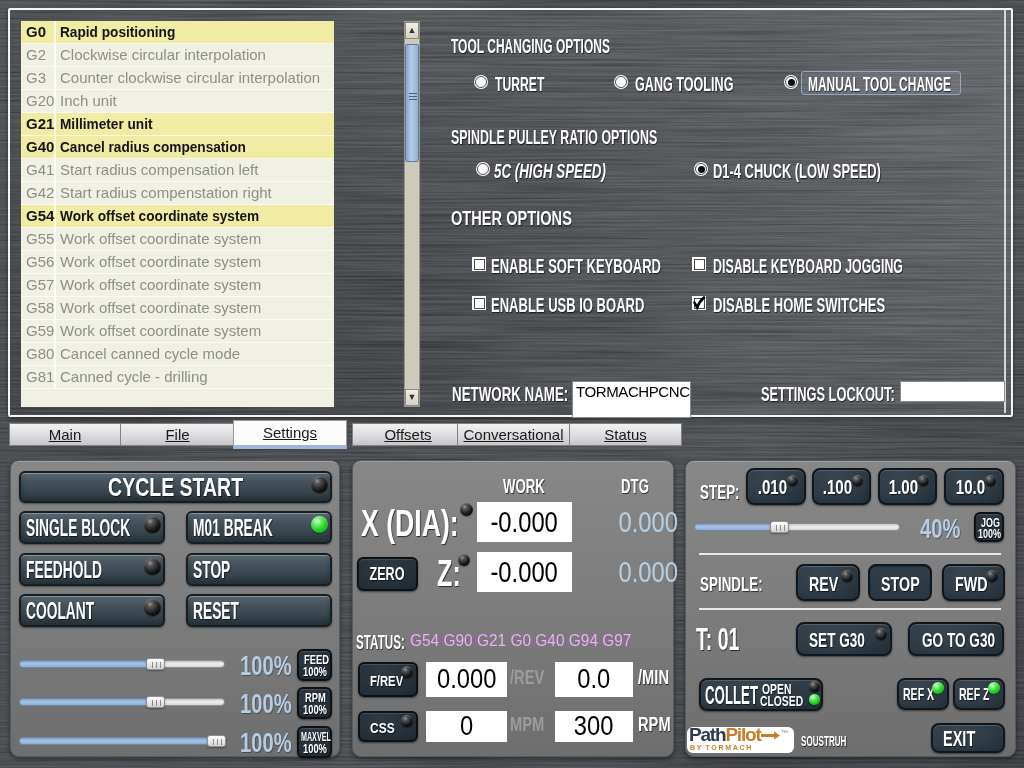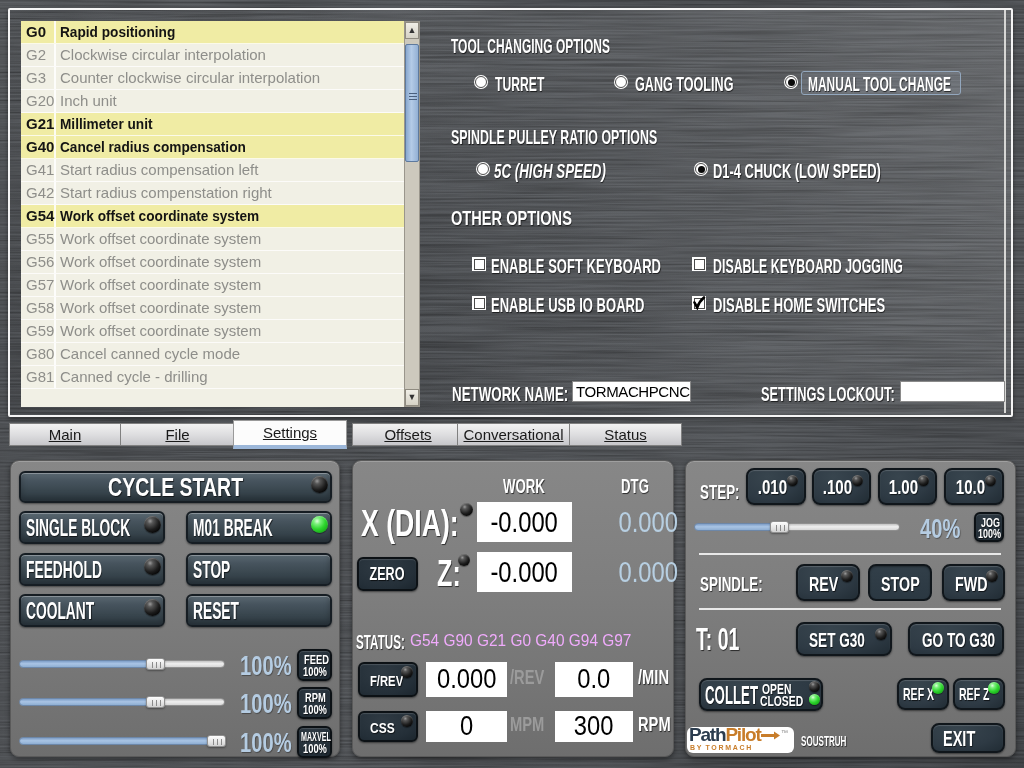--- a/index.html
+++ b/index.html
@@ -57,21 +57,21 @@
           <stop offset="1" stop-color="#494c50"></stop>
 </linearGradient>
 </defs>
 <rect width="1024" height="768" fill="url(#bg)"></rect>
 <rect width="1024" height="768" filter="url(#mt)" opacity="0.38" fill="#fff"></rect>
       <rect width="1024" height="768" filter="url(#mt2)" opacity="0.20" fill="#000"></rect>
 </svg>
 
 <div class="abs" id="topframe" style="left:8px;top:8px;width:1001px;height:405px;border:2px solid #f4f4f4;border-radius:2px;background:linear-gradient(225deg,rgba(255,255,255,0.14) 0%,rgba(255,255,255,0.05) 40%,rgba(0,0,0,0.04) 72%,rgba(0,0,0,0.10) 100%);box-shadow:0 2px 4px rgba(0,0,0,0.4);"></div>
 
-<div class="abs" id="glist" style="left:21px;top:21px;width:383px;height:386px;overflow:hidden;background:#f1f0e5;">
+<div class="abs" id="glist" style="left:21px;top:21px;width:313px;height:386px;overflow:hidden;background:#f1f0e5;">
 <div class="row hl">
         <span class="g">G0</span>
         <span class="d">Rapid positioning</span>
       </div>
 <div class="row">
         <span class="g">G2</span>
         <span class="d">Clockwise circular interpolation</span>
       </div>
 <div class="row">
         <span class="g">G3</span>
@@ -167,21 +167,21 @@
 <div class="abs" style="left:713px;top:254px;"><span class="c sh" style="font-size:21px;transform:scaleX(0.59);">DISABLE KEYBOARD JOGGING</span></div>
 <div class="chk" style="left:472px;top:296px;"></div>
 <div class="abs" style="left:491px;top:293px;"><span class="c sh" style="font-size:21px;transform:scaleX(0.62);">ENABLE USB IO BOARD</span></div>
 <div class="chk" style="left:692px;top:296px;"></div>
 <svg class="abs" style="left:692px;top:296px;" width="14" height="14" viewBox="0 0 14 14">
         <path d="M2.5 6.5 L5.2 11.5 Q7.2 5.5 12 1.5" stroke="#000" stroke-width="2.6" fill="none" stroke-linecap="round"></path>
       </svg>
 <div class="abs" style="left:713px;top:293px;"><span class="c sh" style="font-size:21px;transform:scaleX(0.62);">DISABLE HOME SWITCHES</span></div>
 
 <div class="abs" style="left:452px;top:382px;"><span class="c sh" style="font-size:21px;transform:scaleX(0.635);">NETWORK NAME:</span></div>
-<div class="abs" style="left:572px;top:381px;width:119px;height:21px;background:#fff;border:1px solid #8a8a8a;box-sizing:border-box;color:#000;font-size:15px;line-height:19px;padding-left:3px;letter-spacing:-0.4px;">TORMACHPCNC</div>
+<div class="abs" style="left:572px;top:381px;width:119px;height:37px;background:#fff;border:1px solid #8a8a8a;box-sizing:border-box;color:#000;font-size:15px;line-height:19px;padding-left:3px;letter-spacing:-0.4px;">TORMACHPCNC</div>
 <div class="abs" style="left:761px;top:382px;"><span class="c sh" style="font-size:21px;transform:scaleX(0.61);">SETTINGS LOCKOUT:</span></div>
 <div class="abs" style="left:900px;top:381px;width:105px;height:21px;background:#fff;border:1px solid #8a8a8a;box-sizing:border-box;"></div>
 </div>
 <div id="tabs">
 <div class="tab" style="left:9px;width:112px;">Main</div>
 <div class="tab" style="left:120px;width:115px;">File</div>
 <div class="tab" style="left:346px;width:112px;margin-left:6px;">Offsets</div>
 <div class="tab" style="left:457px;width:113px;">Conversational</div>
 <div class="tab" style="left:569px;width:113px;">Status</div>
 <div class="tab" style="left:233px;top:420px;width:114px;height:29px;background:#fcfcfc;border:1px solid #9a9a9a;border-bottom:4px solid #9cb7d9;line-height:24px;">Settings</div>

